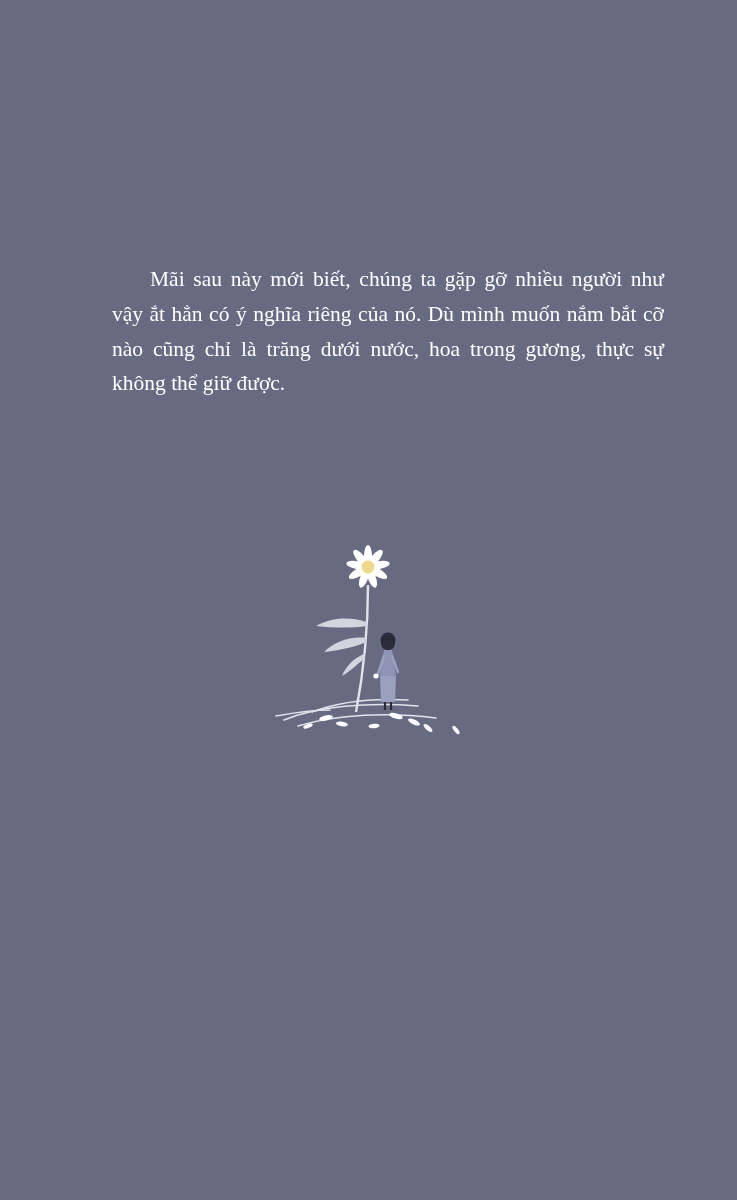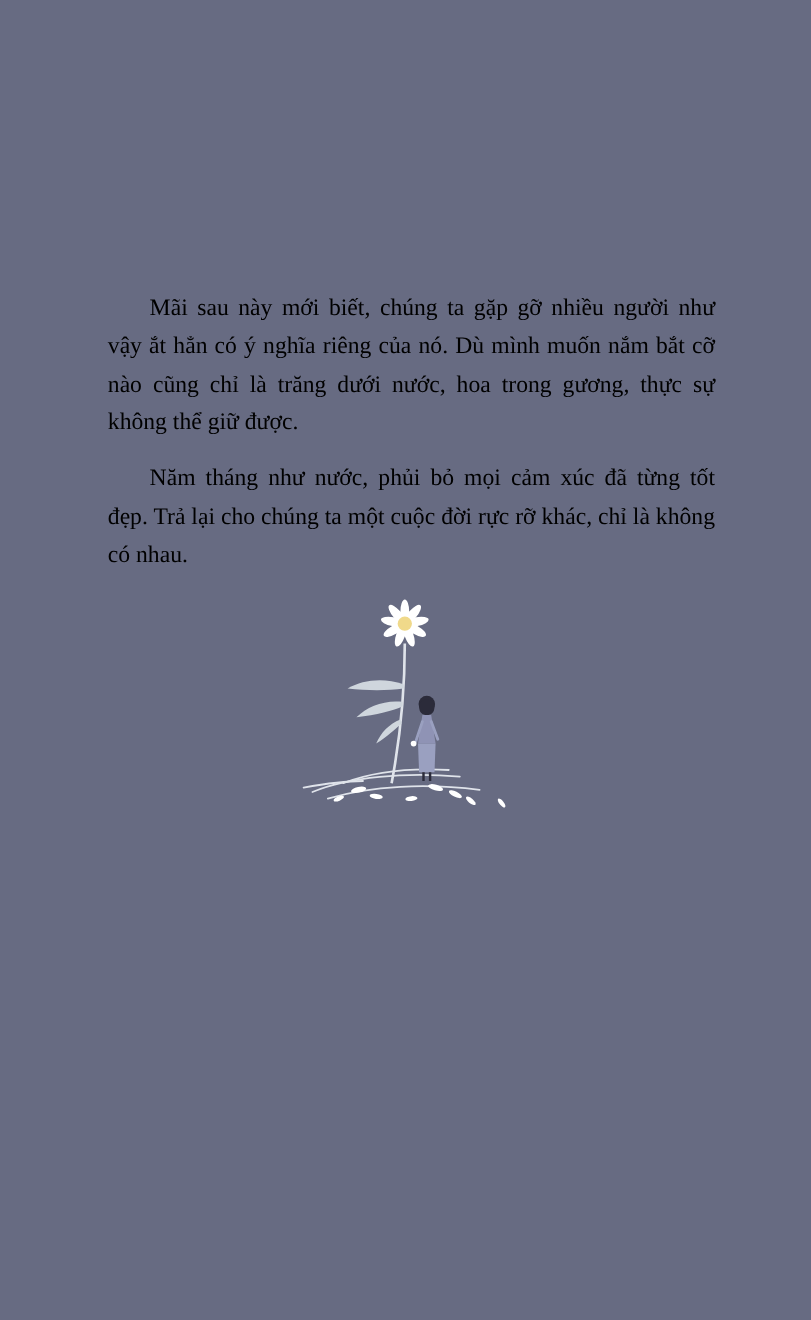--- a/index.html
+++ b/index.html
@@ -17,24 +17,24 @@
 
   .cover {
     position: absolute;
     inset: 0;
     background: #676b82;
   }
 
   
   .blurb {
     position: absolute;
-    left: 98px;
+    left: 112px;
     top: 262px;
     width: 552px;
-    color: #000000;
+    color: #ffffff;
     font-size: 21.5px;
     line-height: 1.62;
     text-align: justify;
     text-justify: inter-word;
   }
   .blurb p {
     margin: 0 0 16px 0;
     text-indent: 38px;
   }
   .blurb p:last-child { margin-bottom: 0; }
@@ -57,21 +57,20 @@
     height: 200px;
   }
 </style>
 </head>
 <body>
 
 <div class="cover">
 
   <div class="blurb">
     <p>Mãi sau này mới biết, chúng ta gặp gỡ nhiều người như vậy ắt hẳn có ý nghĩa riêng của nó. Dù mình muốn nắm bắt cỡ nào cũng chỉ là trăng dưới nước, hoa trong gương, thực sự không thể giữ được.</p>
-    <p>Năm tháng như nước, phủi bỏ mọi cảm xúc đã từng tốt đẹp. Trả lại cho chúng ta một cuộc đời rực rỡ khác, chỉ là không có nhau.</p>
   </div>
 
   <div class="illustration">
     <svg width="230" height="235" viewBox="0 0 230 235" xmlns="http://www.w3.org/2000/svg">
 
       <path d="M100 55 C100 95, 96 140, 88 182" stroke="#dfe3ea" stroke-width="2.4" fill="none"></path>
 
       <path d="M99 92 C80 86, 62 88, 48 96 C66 98, 84 98, 99 96 Z" fill="#cfd6dd"></path>
       <path d="M98 108 C82 106, 66 112, 56 122 C74 120, 90 116, 98 112 Z" fill="#cfd6dd"></path>
       <path d="M96 124 C86 128, 78 136, 74 146 C84 140, 92 132, 97 128 Z" fill="#cfd6dd"></path>

